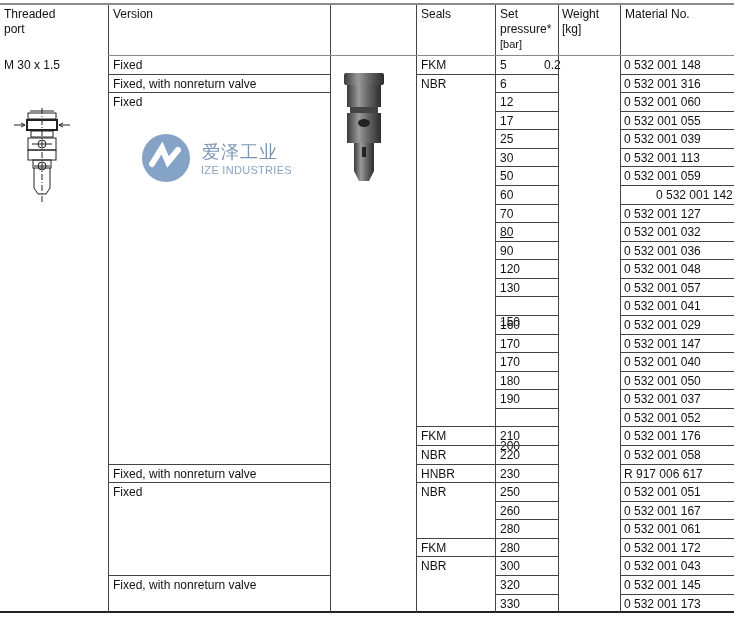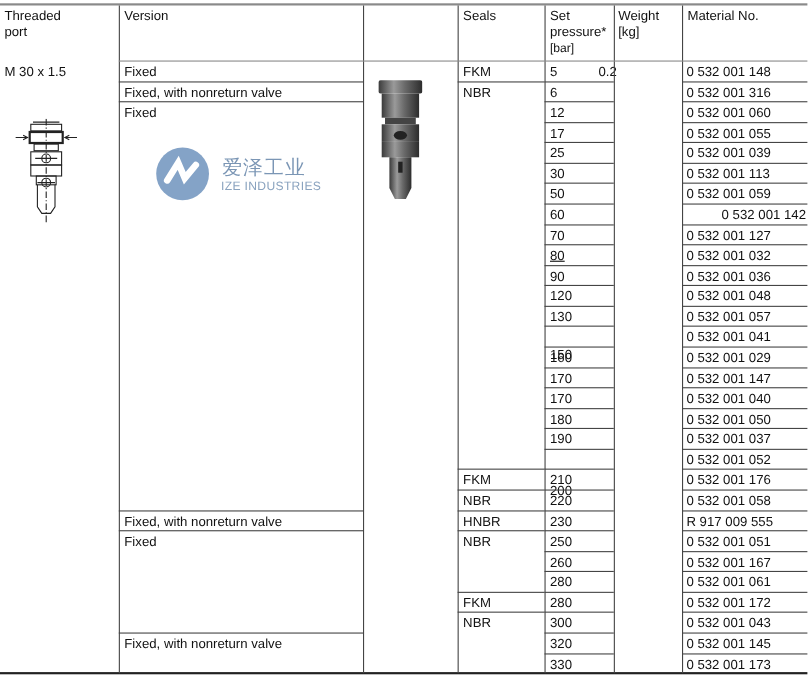--- a/index.html
+++ b/index.html
@@ -211,21 +211,21 @@
       <div class="hline" style="left:620px; top:426px; width:114px;"></div>
       <div class="cell" style="left:500px; top:429px;">210</div>
       <div class="cell" style="left:624px; top:429px;">0 532 001 176</div>
       <div class="hline" style="left:495px; top:445px; width:63px;"></div>
       <div class="hline" style="left:620px; top:445px; width:114px;"></div>
       <div class="cell" style="left:500px; top:448px;">220</div>
       <div class="cell" style="left:624px; top:448px;">0 532 001 058</div>
       <div class="hline" style="left:495px; top:464px; width:63px;"></div>
       <div class="hline" style="left:620px; top:464px; width:114px;"></div>
       <div class="cell" style="left:500px; top:467px;">230</div>
-      <div class="cell" style="left:624px; top:467px;">R 917 009 555</div>
+      <div class="cell" style="left:624px; top:467px;">R 917 006 617</div>
       <div class="hline" style="left:495px; top:482px; width:63px;"></div>
       <div class="hline" style="left:620px; top:482px; width:114px;"></div>
       <div class="cell" style="left:500px; top:485px;">250</div>
       <div class="cell" style="left:624px; top:485px;">0 532 001 051</div>
       <div class="hline" style="left:495px; top:501px; width:63px;"></div>
       <div class="hline" style="left:620px; top:501px; width:114px;"></div>
       <div class="cell" style="left:500px; top:504px;">260</div>
       <div class="cell" style="left:624px; top:504px;">0 532 001 167</div>
       <div class="hline" style="left:495px; top:519px; width:63px;"></div>
       <div class="hline" style="left:620px; top:519px; width:114px;"></div>

